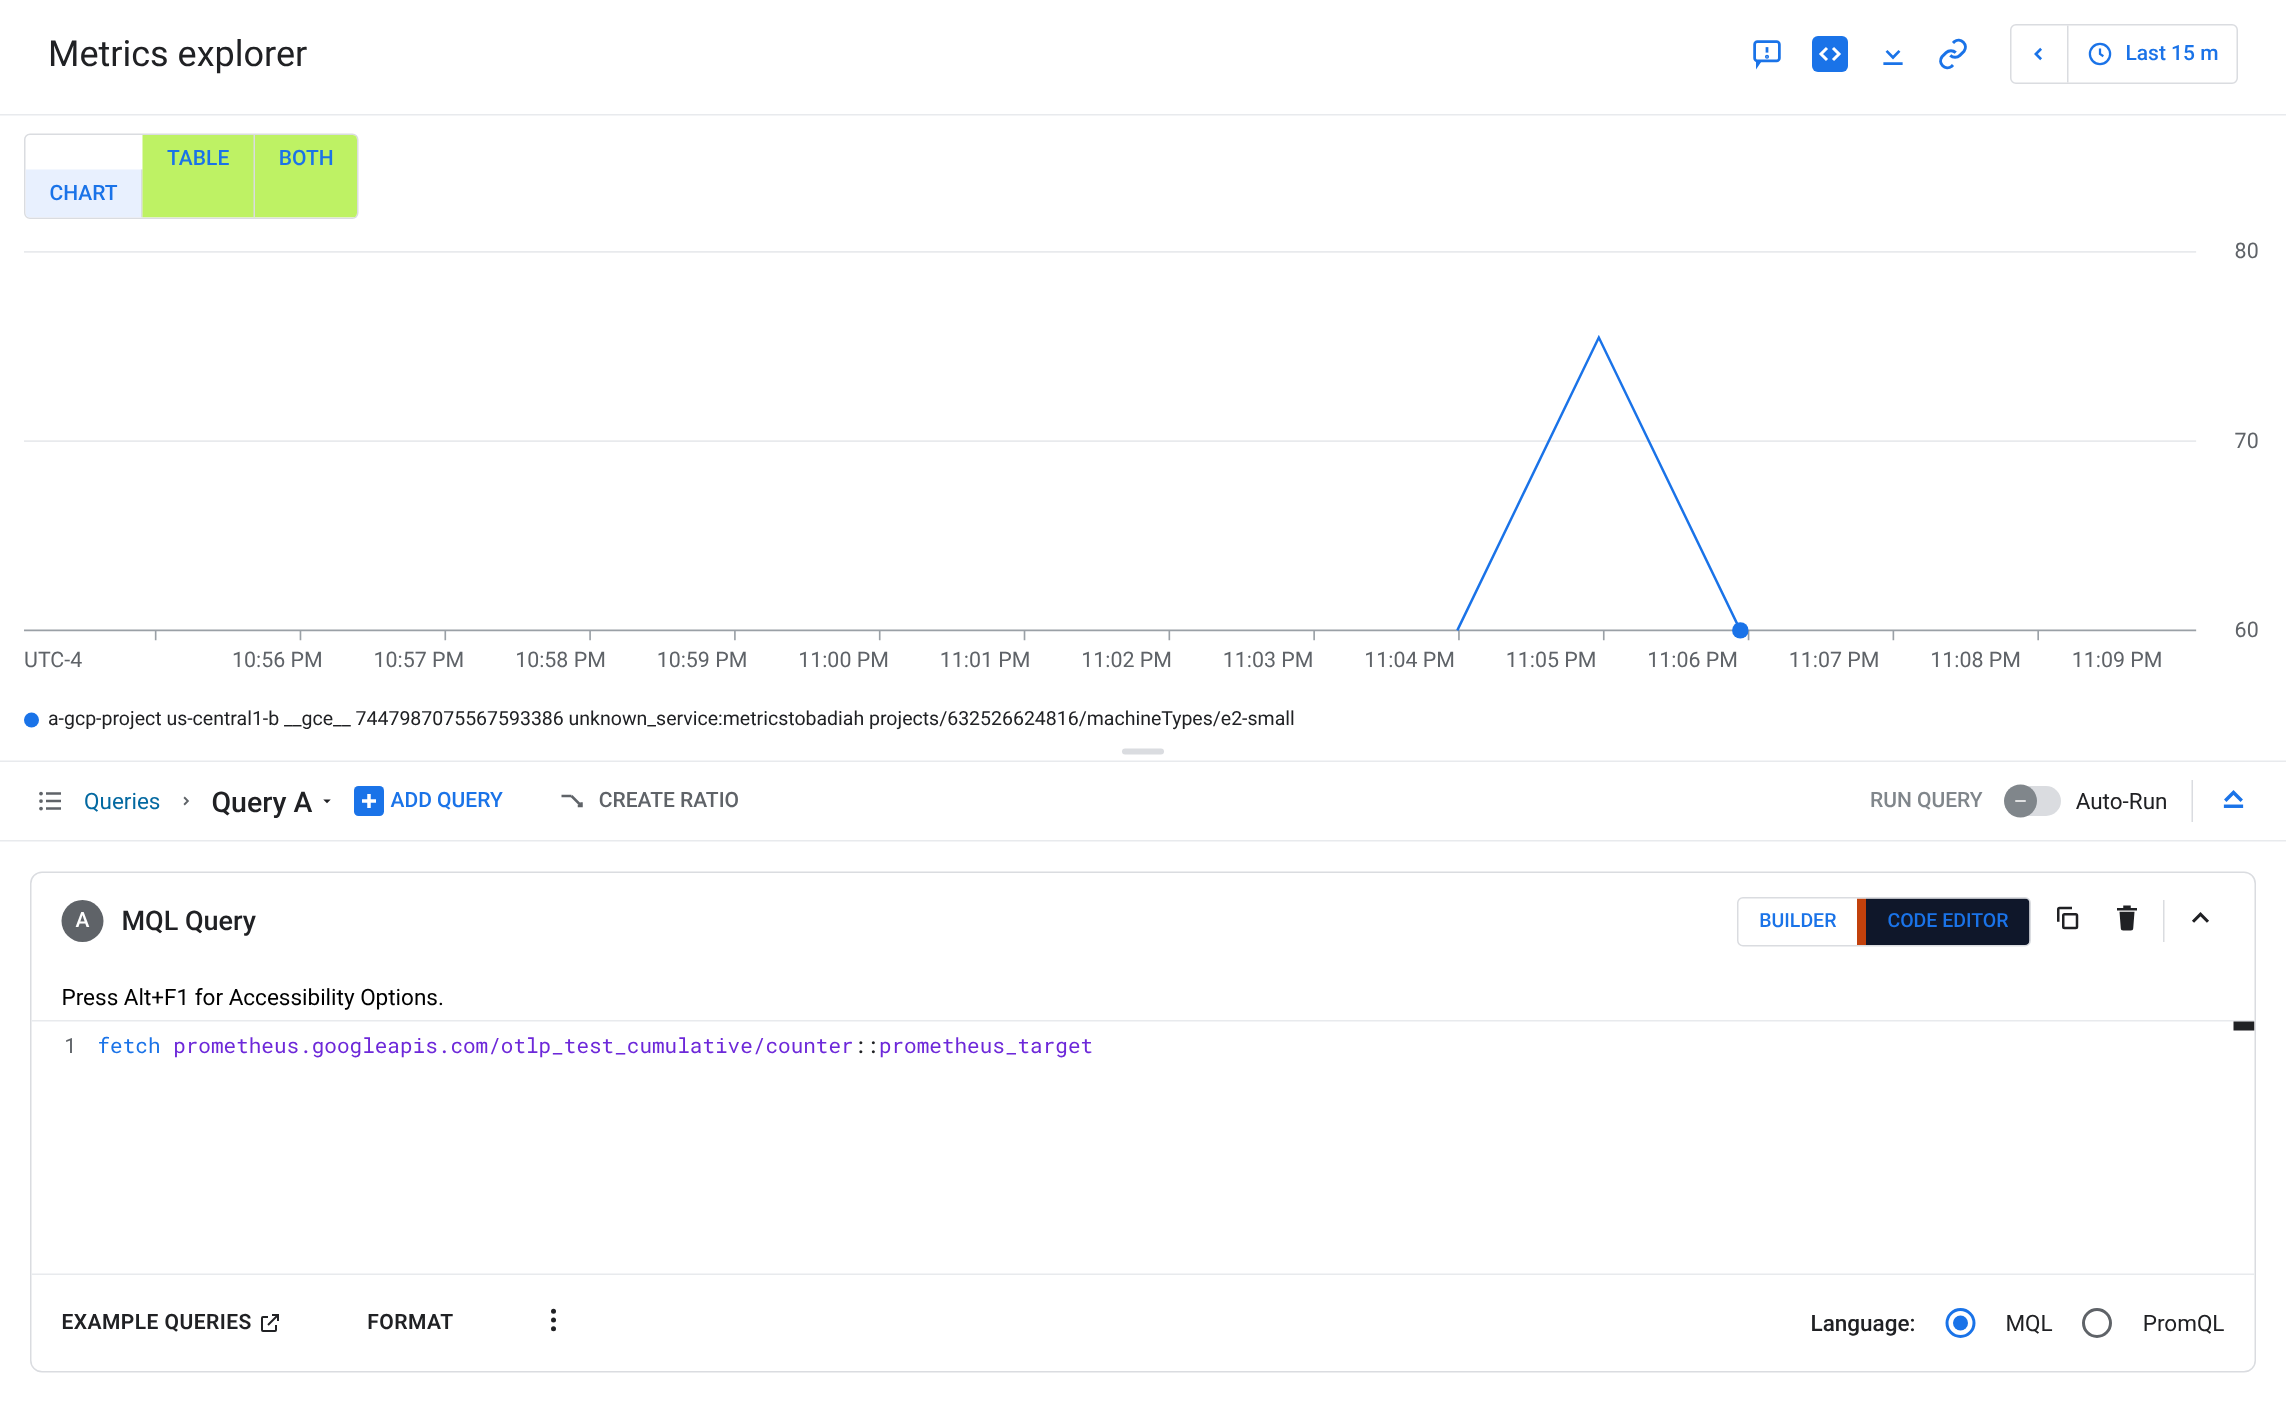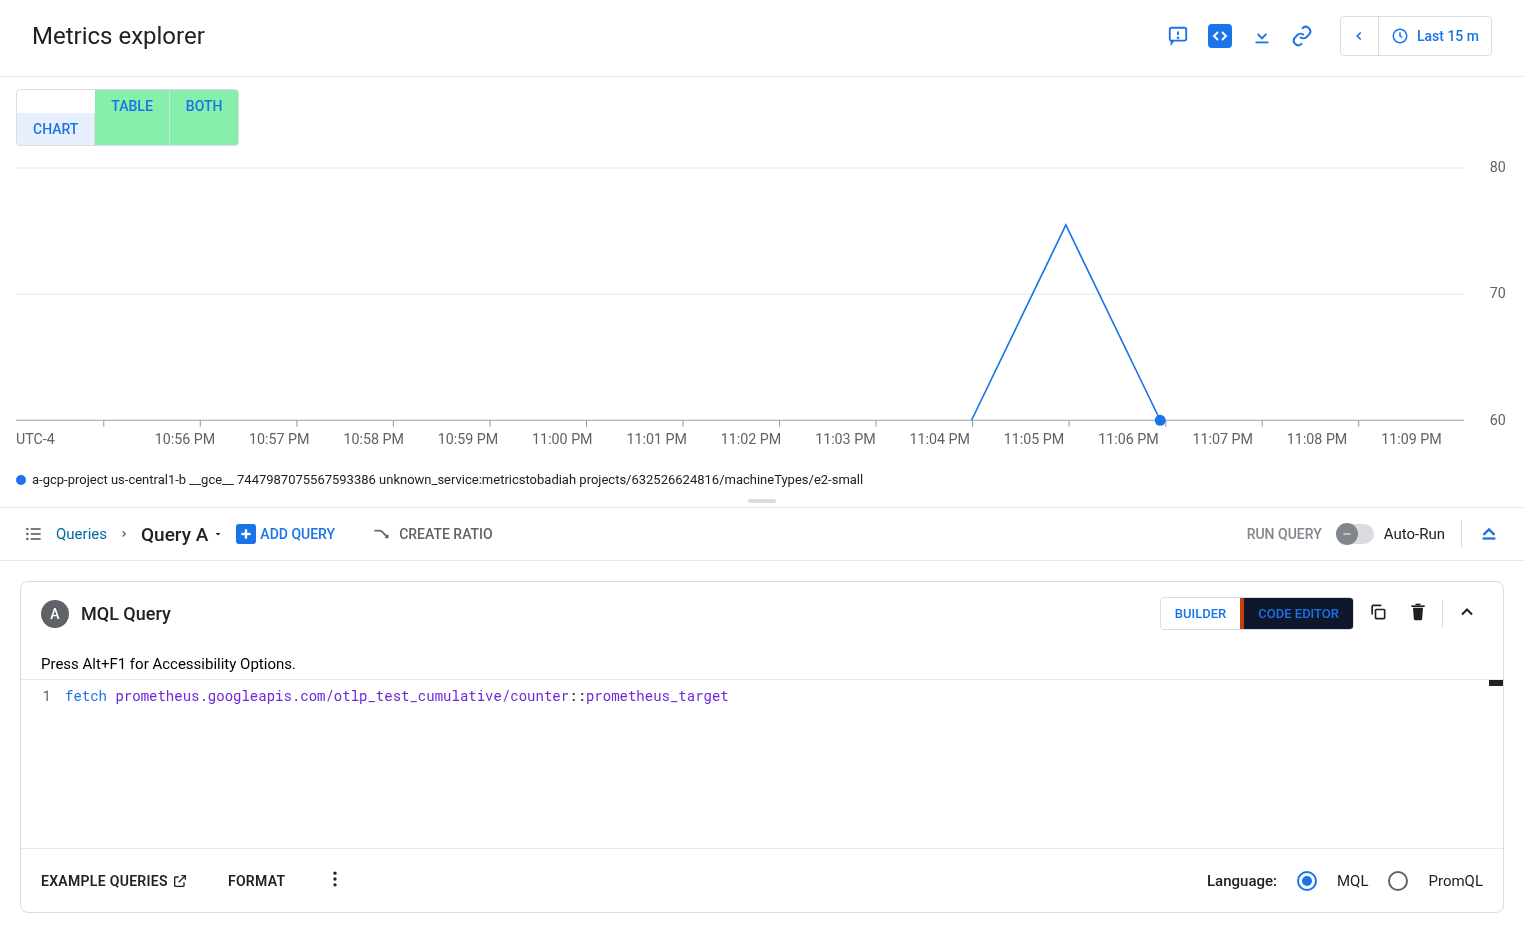--- a/index.html
+++ b/index.html
@@ -79,21 +79,21 @@
   border-radius: 4px;
   overflow: hidden;
   margin: 12px 0 0 16px;
 }
 .pill {
   padding: 8px 16px;
   font-size: 14px;
   font-weight: 500;
   color: #1a73e8;
   cursor: pointer;
-  background: #86efac;
+  background: #bef264;
 }
 .pill.active { background: #e8f0fe; margin-top: 23px; }
 .pill:not(:last-child){ border-right: 1px solid #dadce0; }
 
 .chart-area {
   position: relative;
   padding: 0 16px 0 16px;
 }
 .chart-svg {
   width: 100%;
@@ -260,21 +260,21 @@
   overflow: hidden;
 }
 .mode-pill {
   padding: 8px 14px;
   font-size: 13px;
   font-weight: 500;
   color: #1a73e8;
   cursor: pointer;
 }
 .mode-pill.active { background: #0f172a; }
-.mode-pill:not(:last-child){ border-right: 4px solid #c2410c; }
+.mode-pill:not(:last-child){ border-right: 6px solid #c2410c; }
 .action-icon {
   padding: 6px;
   cursor: pointer;
   color: #202124;
 }
 
 .accessibility-hint {
   padding: 10px 20px 6px 20px;
   color: #000000;
   font-size: 15px;
@@ -314,21 +314,21 @@
 
 .qp-footer {
   display: flex;
   align-items: center;
   justify-content: space-between;
   padding: 20px 20px;
 }
 .footer-left {
   display: flex;
   align-items: center;
-  gap: 40px;
+  gap: 57px;
 }
 .footer-link {
   font-weight: 600;
   font-size: 14px;
   cursor: pointer;
   letter-spacing: 0.3px;
   display: flex;
   align-items: center;
   gap: 4px;
 }

